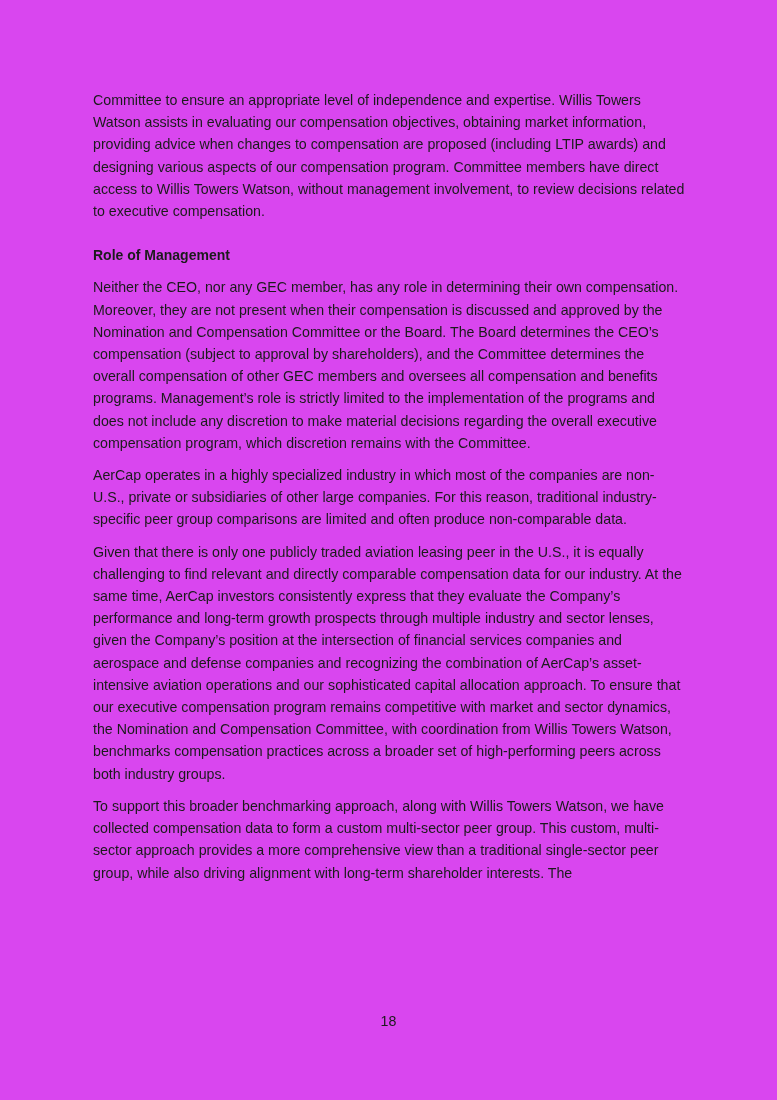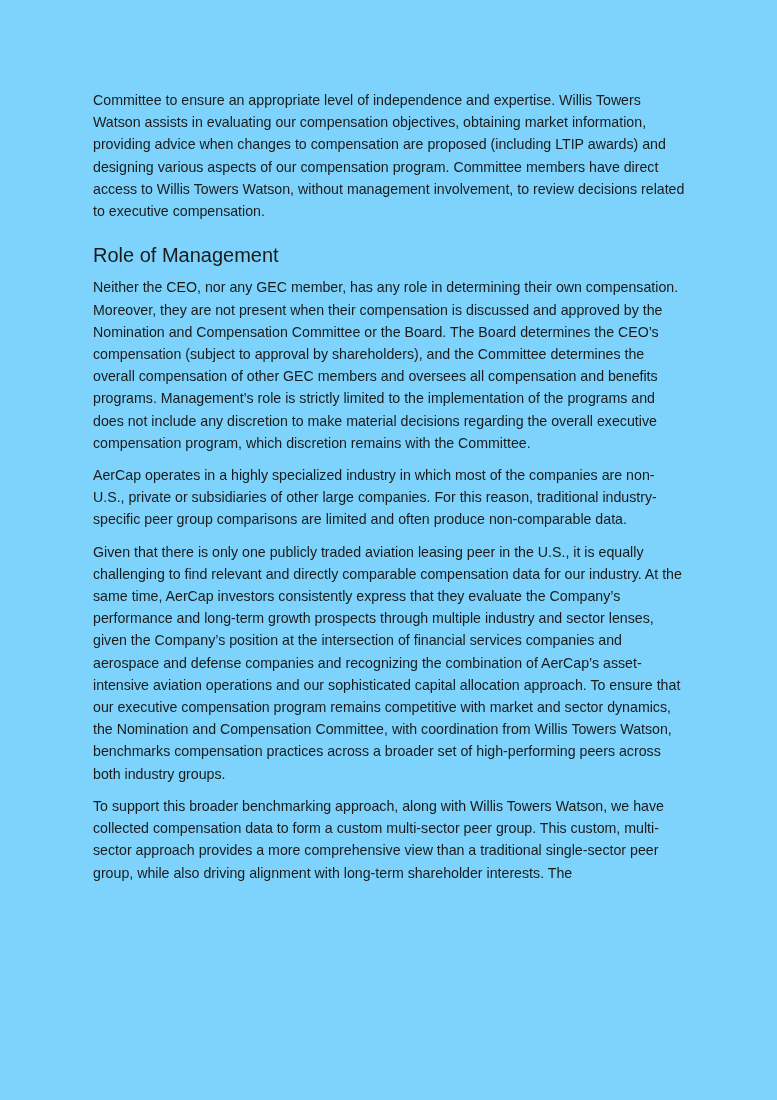--- a/index.html
+++ b/index.html
@@ -4,41 +4,41 @@
 <style>
   html, body {
     margin: 0;
     padding: 0;
     background: #ffffff;
   }
   .page {
     position: relative;
     width: 777px;
     height: 1100px;
-    background: #7dd3fc;
+    background: #d946ef;
     font-family: "Liberation Sans", sans-serif;
     color: #1b1b1b;
     overflow: hidden;
   }
   .content {
     position: absolute;
     left: 93px;
     top: 89px;
     width: 592px;
   }
   .paragraph {
     font-size: 14.2px;
     line-height: 22.2px;
     margin: 0 0 10px 0;
     text-align: left;
   }
   .heading {
-    font-size: 20px;
+    font-size: 14px;
     line-height: 22.2px;
-    font-weight: 400;
+    font-weight: 700;
     margin: 12px 0 10px 0;
   }
   .heading.extra-space-before {
     margin-top: 22px;
   }
   .page-number {
     position: absolute;
     top: 1010px;
     left: 0;
     width: 100%;
@@ -61,13 +61,14 @@
     <p class="paragraph">Neither the CEO, nor any GEC member, has any role in determining their own compensation. Moreover, they are not present when their compensation is discussed and approved by the Nomination and Compensation Committee or the Board. The Board determines the CEO’s compensation (subject to approval by shareholders), and the Committee determines the overall compensation of other GEC members and oversees all compensation and benefits programs. Management’s role is strictly limited to the implementation of the programs and does not include any discretion to make material decisions regarding the overall executive compensation program, which discretion remains with the Committee.</p>
 
 
     <p class="paragraph">AerCap operates in a highly specialized industry in which most of the companies are non-U.S., private or subsidiaries of other large companies. For this reason, traditional industry-specific peer group comparisons are limited and often produce non-comparable data.</p>
 
     <p class="paragraph">Given that there is only one publicly traded aviation leasing peer in the U.S., it is equally challenging to find relevant and directly comparable compensation data for our industry. At the same time, AerCap investors consistently express that they evaluate the Company’s performance and long-term growth prospects through multiple industry and sector lenses, given the Company’s position at the intersection of financial services companies and aerospace and defense companies and recognizing the combination of AerCap’s asset-intensive aviation operations and our sophisticated capital allocation approach. To ensure that our executive compensation program remains competitive with market and sector dynamics, the Nomination and Compensation Committee, with coordination from Willis Towers Watson, benchmarks compensation practices across a broader set of high-performing peers across both industry groups.</p>
 
     <p class="paragraph">To support this broader benchmarking approach, along with Willis Towers Watson, we have collected compensation data to form a custom multi-sector peer group. This custom, multi-sector approach provides a more comprehensive view than a traditional single-sector peer group, while also driving alignment with long-term shareholder interests. The</p>
   </div>
 
+  <div class="page-number">18</div>
 </div>
 
 </body></html>

